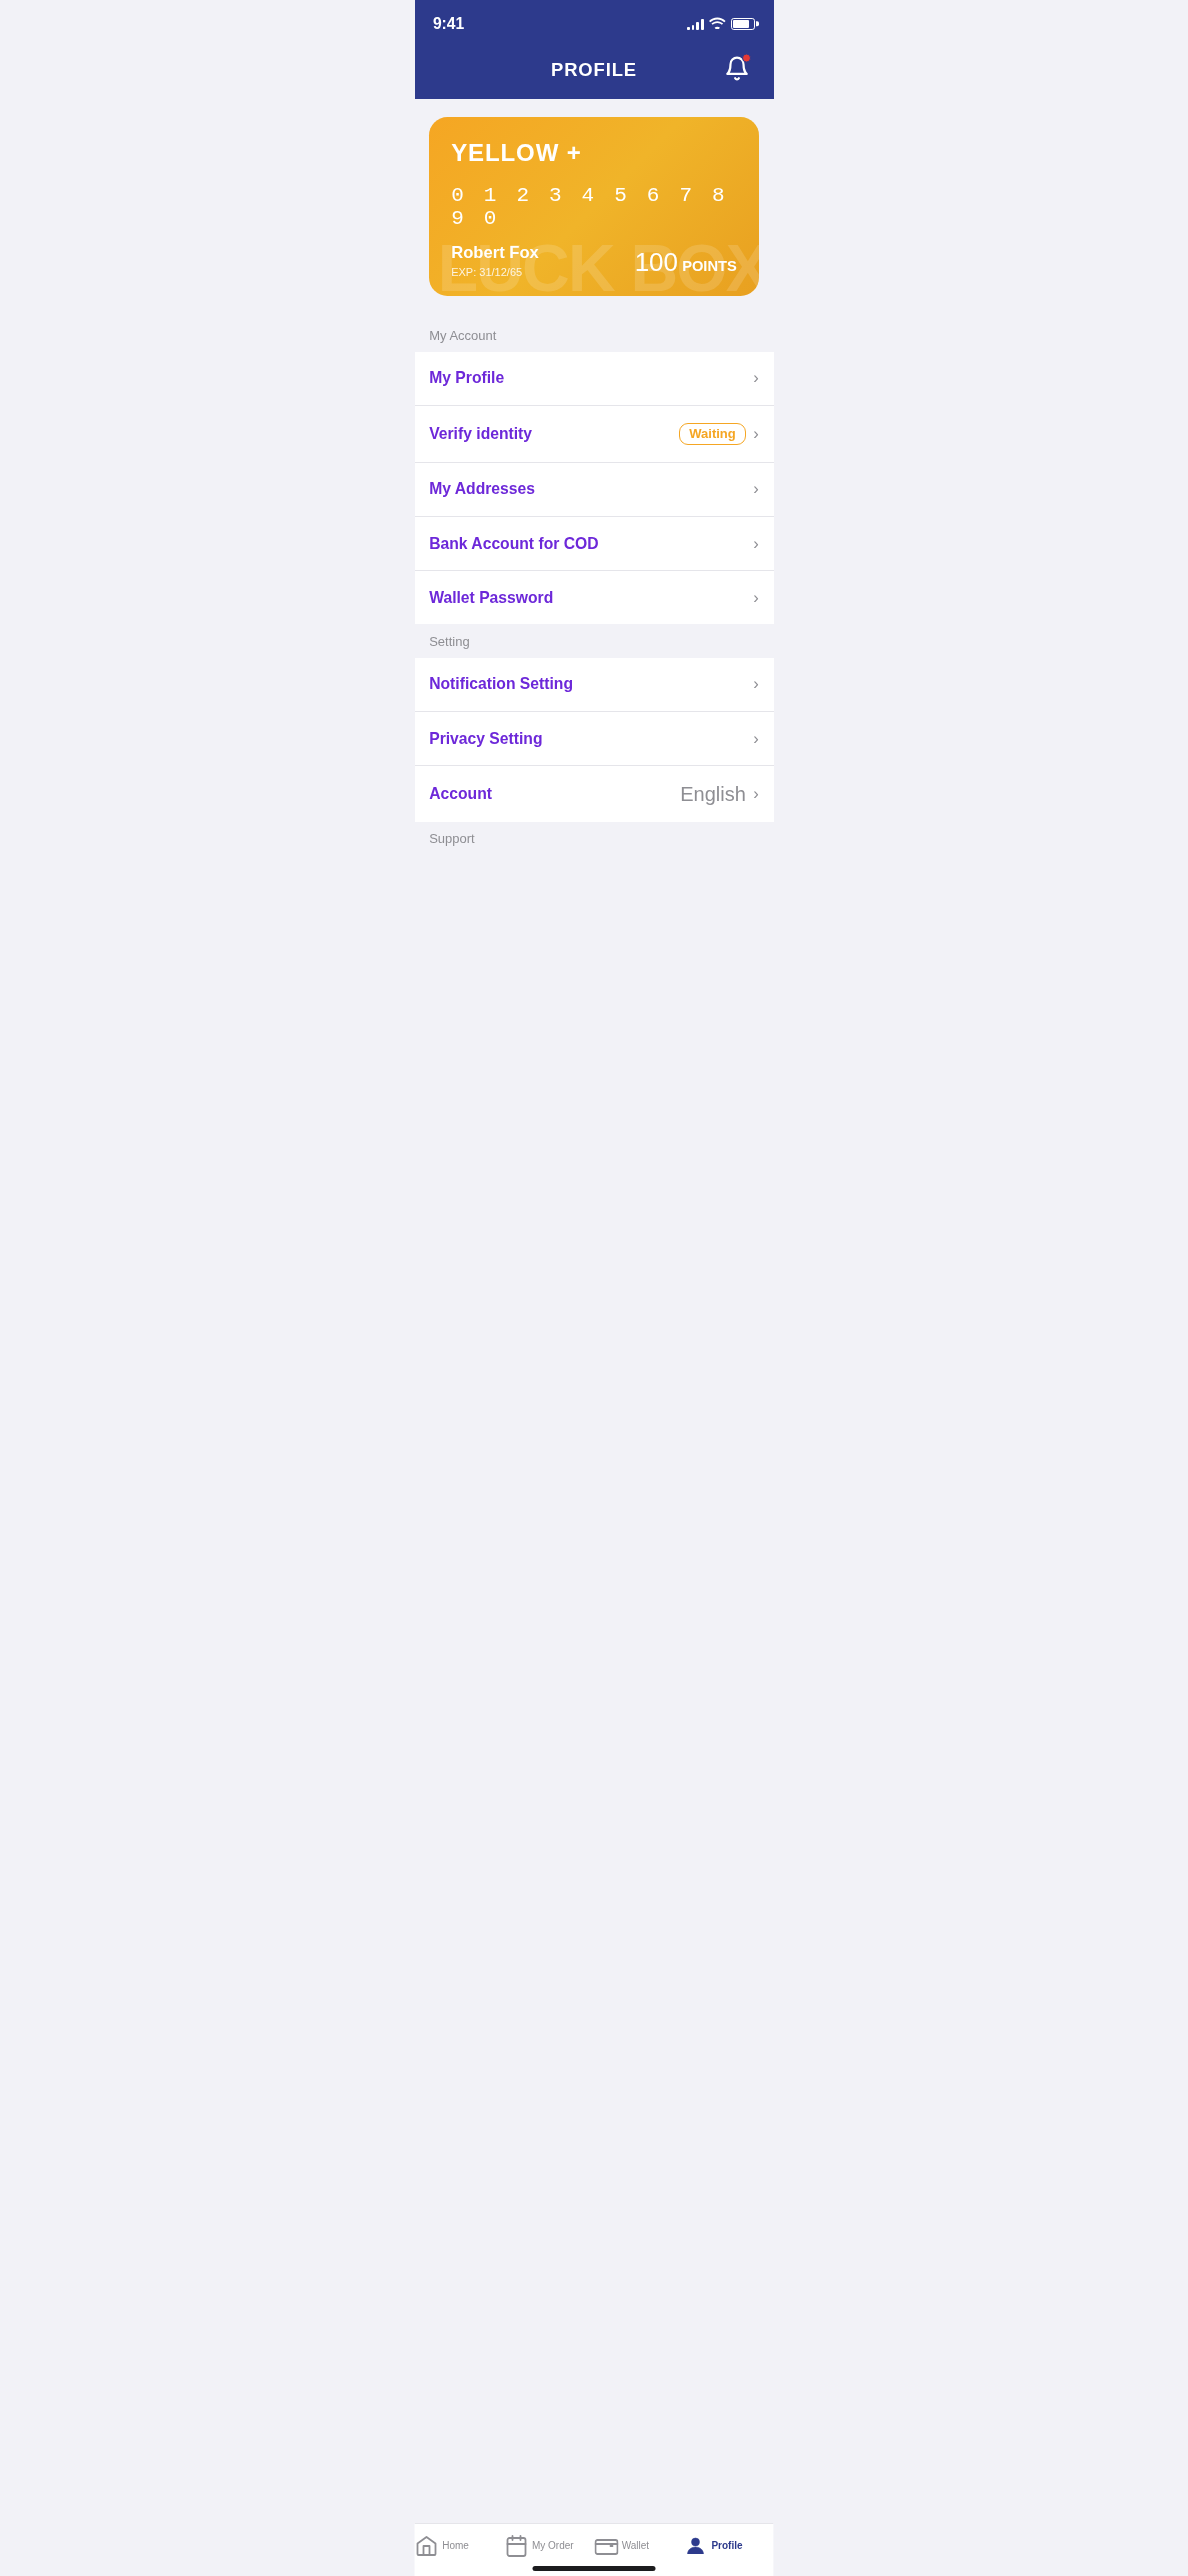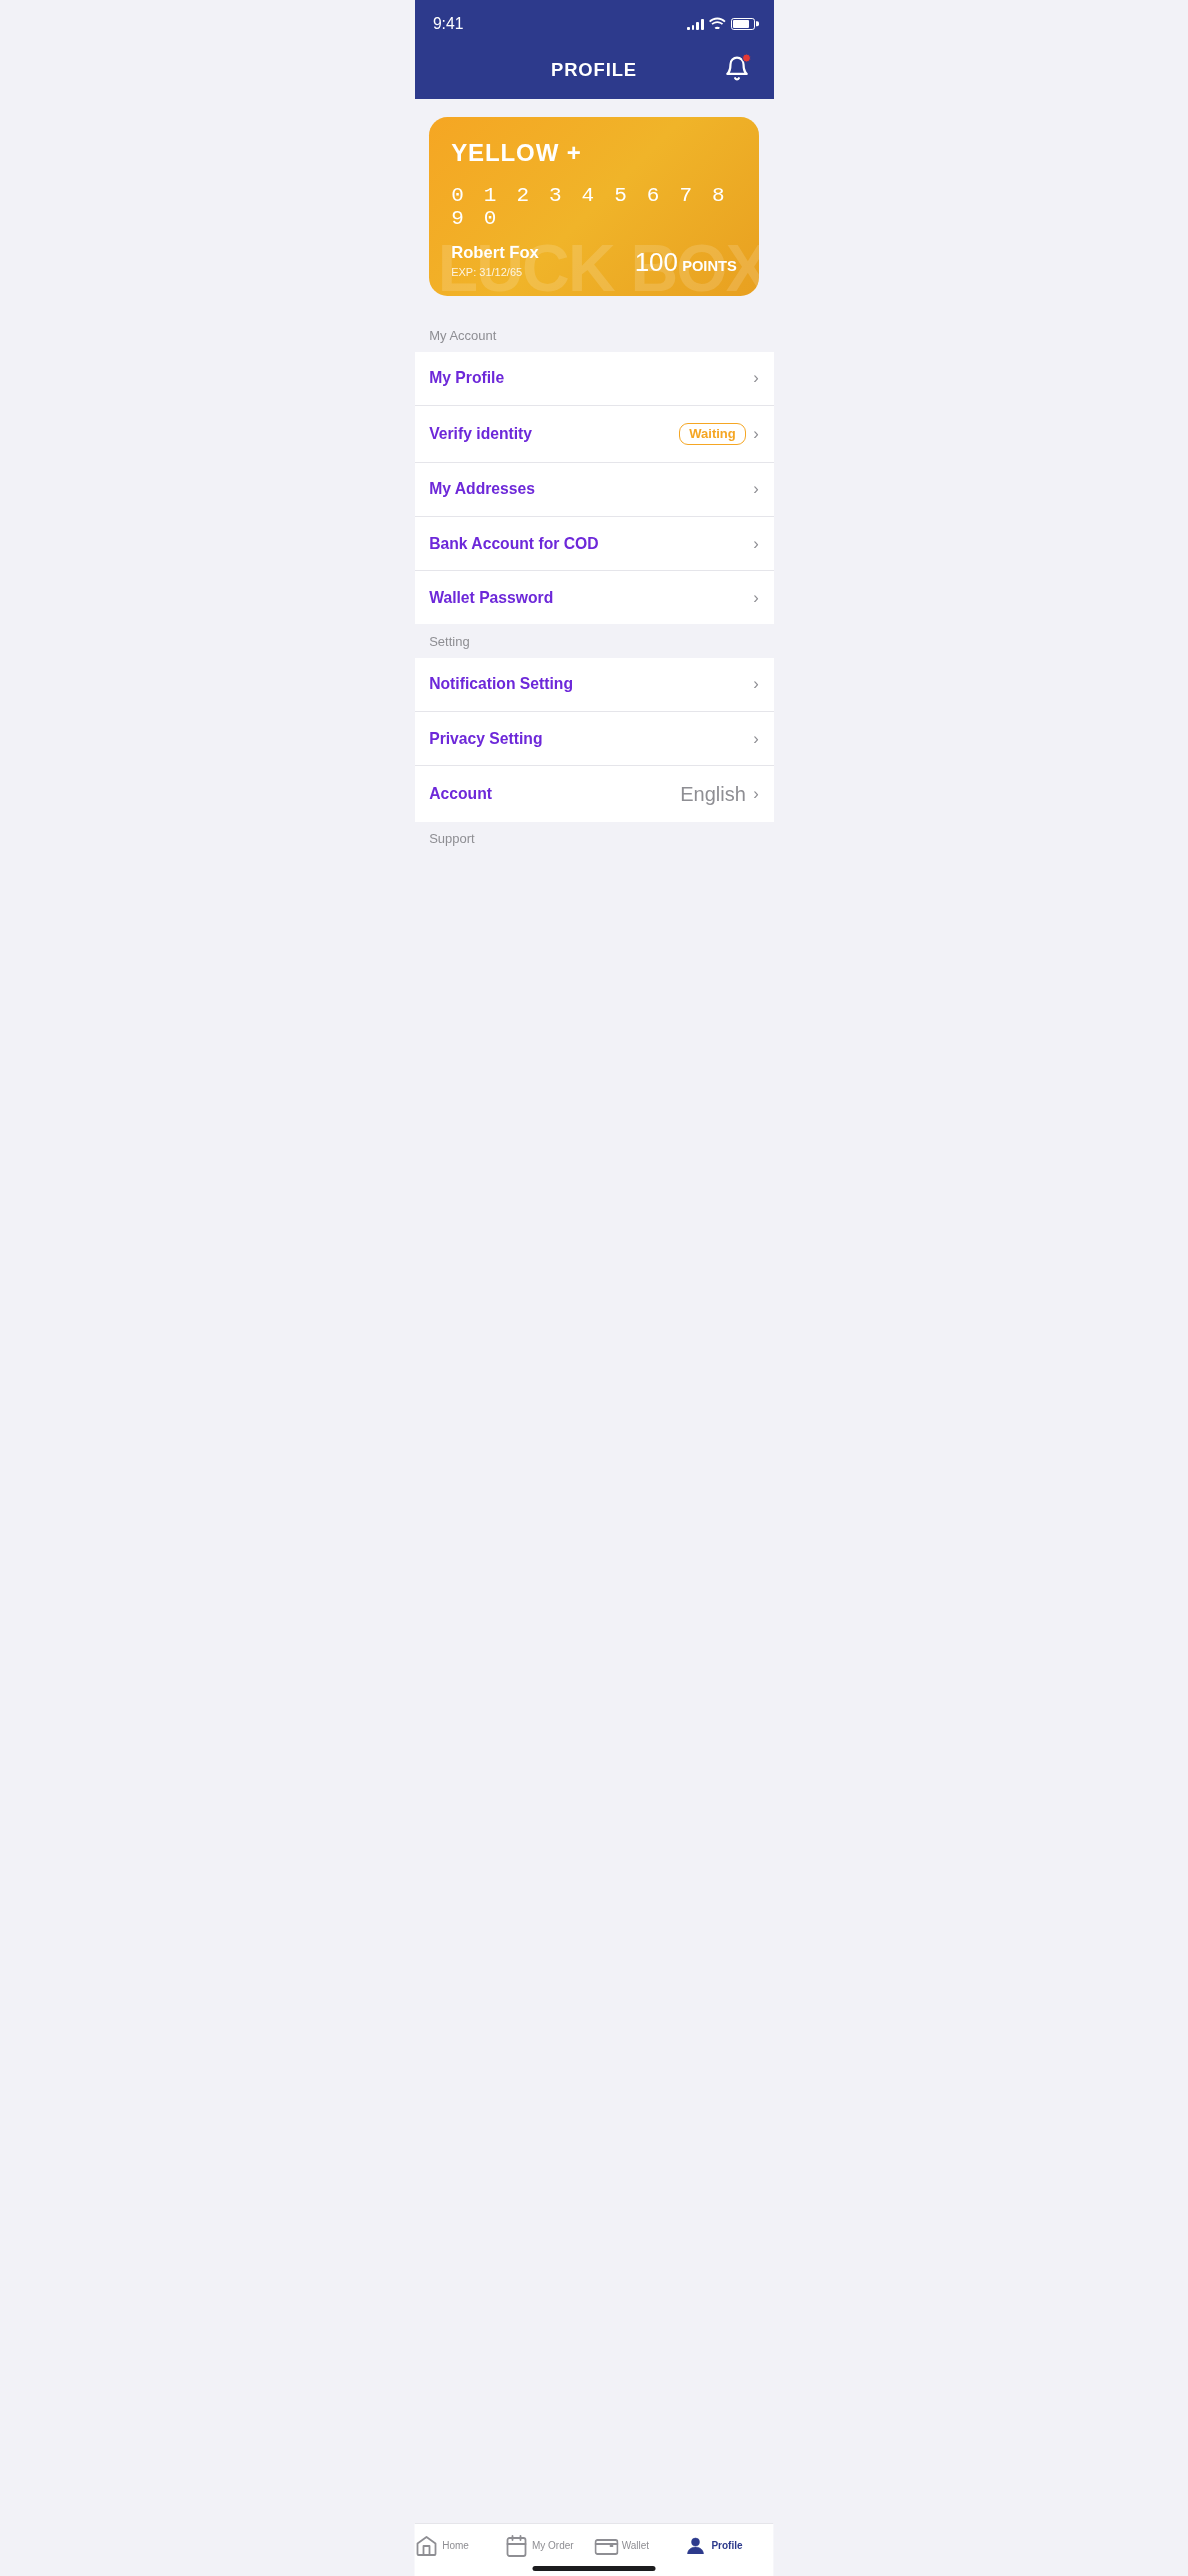--- a/index.html
+++ b/index.html
@@ -21,21 +21,21 @@
       display: flex;
       justify-content: space-between;
       align-items: center;
       padding: 11px 18.4px 7.4px 18.4px;
       height: 44px;
     }
 
     .status-time {
       color: white;
       font-size: 15.7px;
-      font-weight: 400;
+      font-weight: 700;
     }
 
     .status-icons {
       display: flex;
       align-items: center;
       gap: 5.5px;
     }
 
     .signal-bars {
       display: flex;

